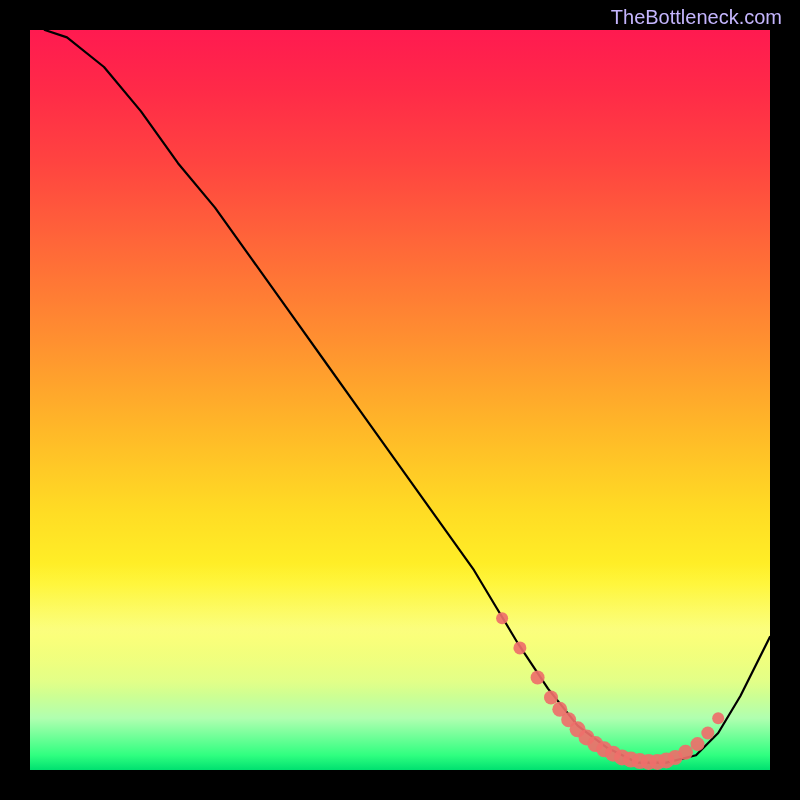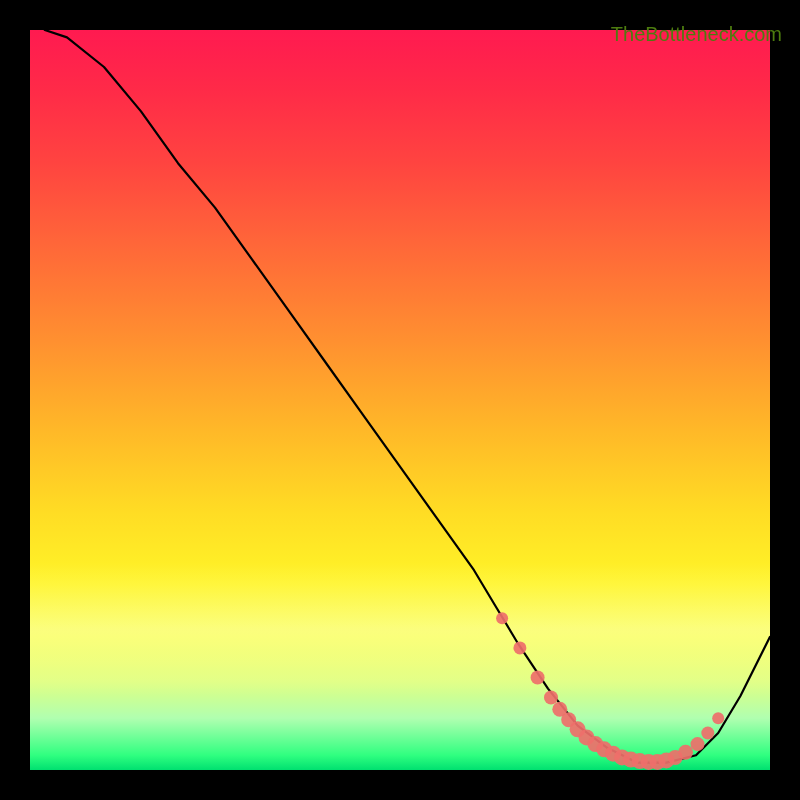--- a/index.html
+++ b/index.html
@@ -7,25 +7,24 @@
     width: 800px;
     height: 800px;
     background: #000;
     position: relative;
     font-family: Arial, sans-serif;
   }
   .watermark {
     position: absolute;
     top: 6px;
     right: 18px;
-    color: #4d7c0f;
+    color: #c4b5fd;
     font-size: 20px;
     font-weight: 500;
     z-index: 10;
-    margin-top: 17px;
   }
   .plot-area {
     position: absolute;
     top: 30px;
     left: 30px;
     width: 740px;
     height: 740px;
     overflow: hidden;
   }
   .gradient-bg {

